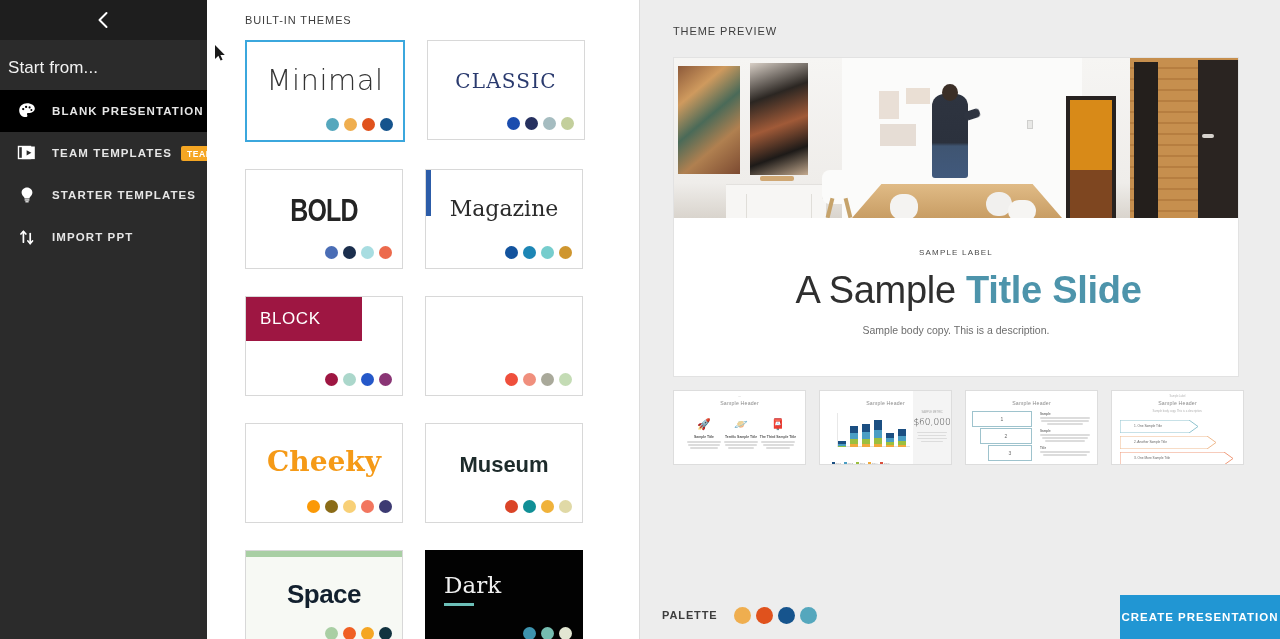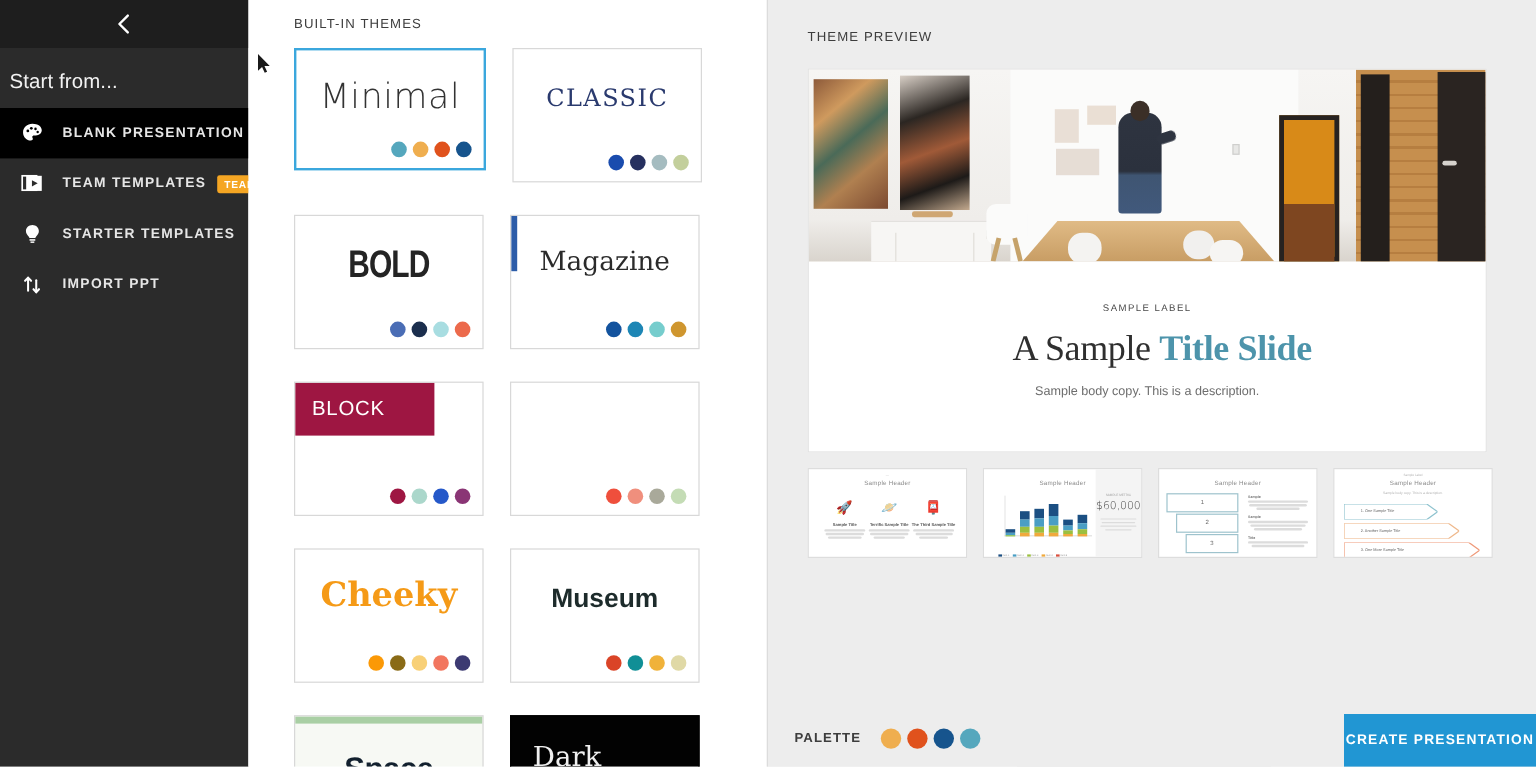--- a/index.html
+++ b/index.html
@@ -80,21 +80,21 @@
     padding-left: 38px;
     margin-bottom: 14px;
   }
   .theme-grid {
     display: flex; flex-wrap: wrap;
     padding-left: 38px;
     gap: 27px 22px;
     width: 400px;
   }
   .theme-card {
-    width: 158px; height: 112px;
+    width: 158px; height: 100px;
     background: #ffffff;
     border: 1px solid #d8d8d8;
     position: relative;
     cursor: pointer;
     overflow: hidden;
   }
   .theme-card.selected {
     border: 2px solid #3ba7dd;
     width: 160px; height: 102px;
   }
@@ -217,22 +217,22 @@
     display: flex; flex-direction: column;
     align-items: center; justify-content: center;
     background: #ffffff;
     padding-bottom: 12px;
   }
   .sample-label {
     font-size: 8px; letter-spacing: 1.2px; color: #4a4a4a;
     margin-bottom: 14px;
   }
   .sample-title {
-    font-family: Liberation Serif, serif;
-    font-size: 30px; color: #2f2f2f; font-weight: 300;
+    font-family: Liberation Sans, sans-serif;
+    font-size: 38px; color: #2f2f2f; font-weight: 300;
     letter-spacing: -.3px; line-height: 1.05;
     white-space: nowrap;
     margin-left: 25px;
   }
   .sample-title b { color: #4d94ab; font-weight: bold; }
   .sample-body {
     font-size: 10.5px; color: #6d6d6d; margin-top: 13px;
   }
 
   

